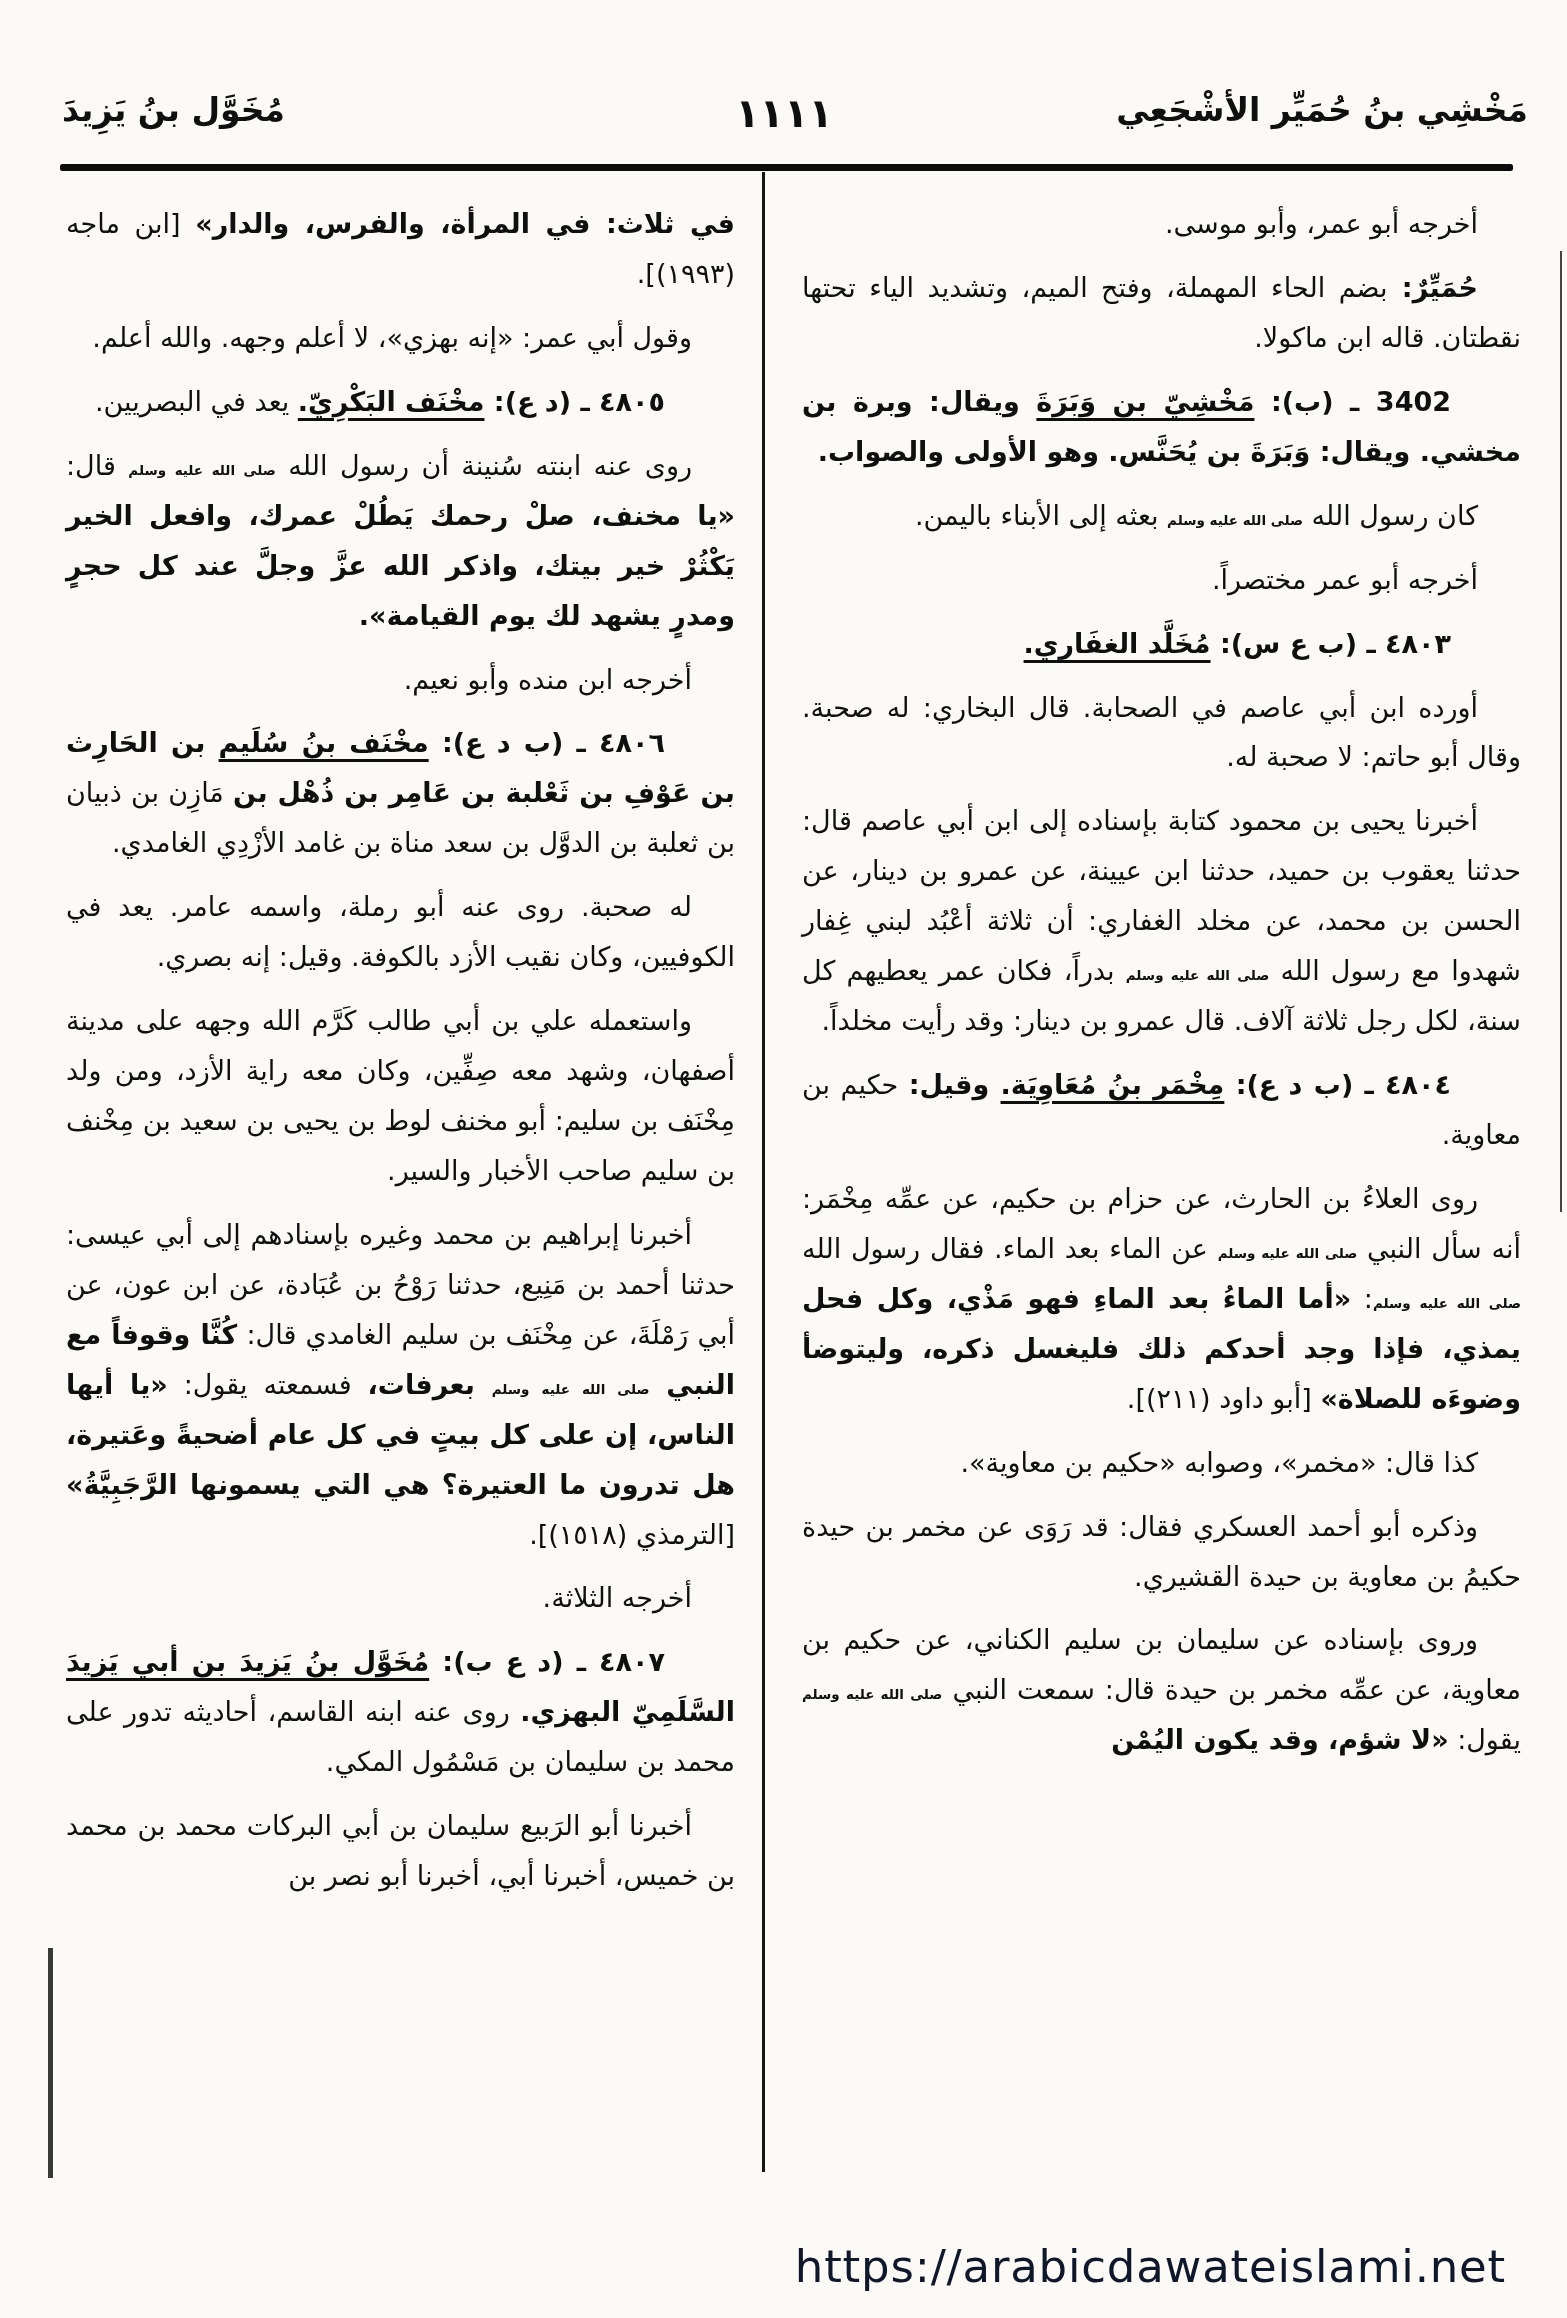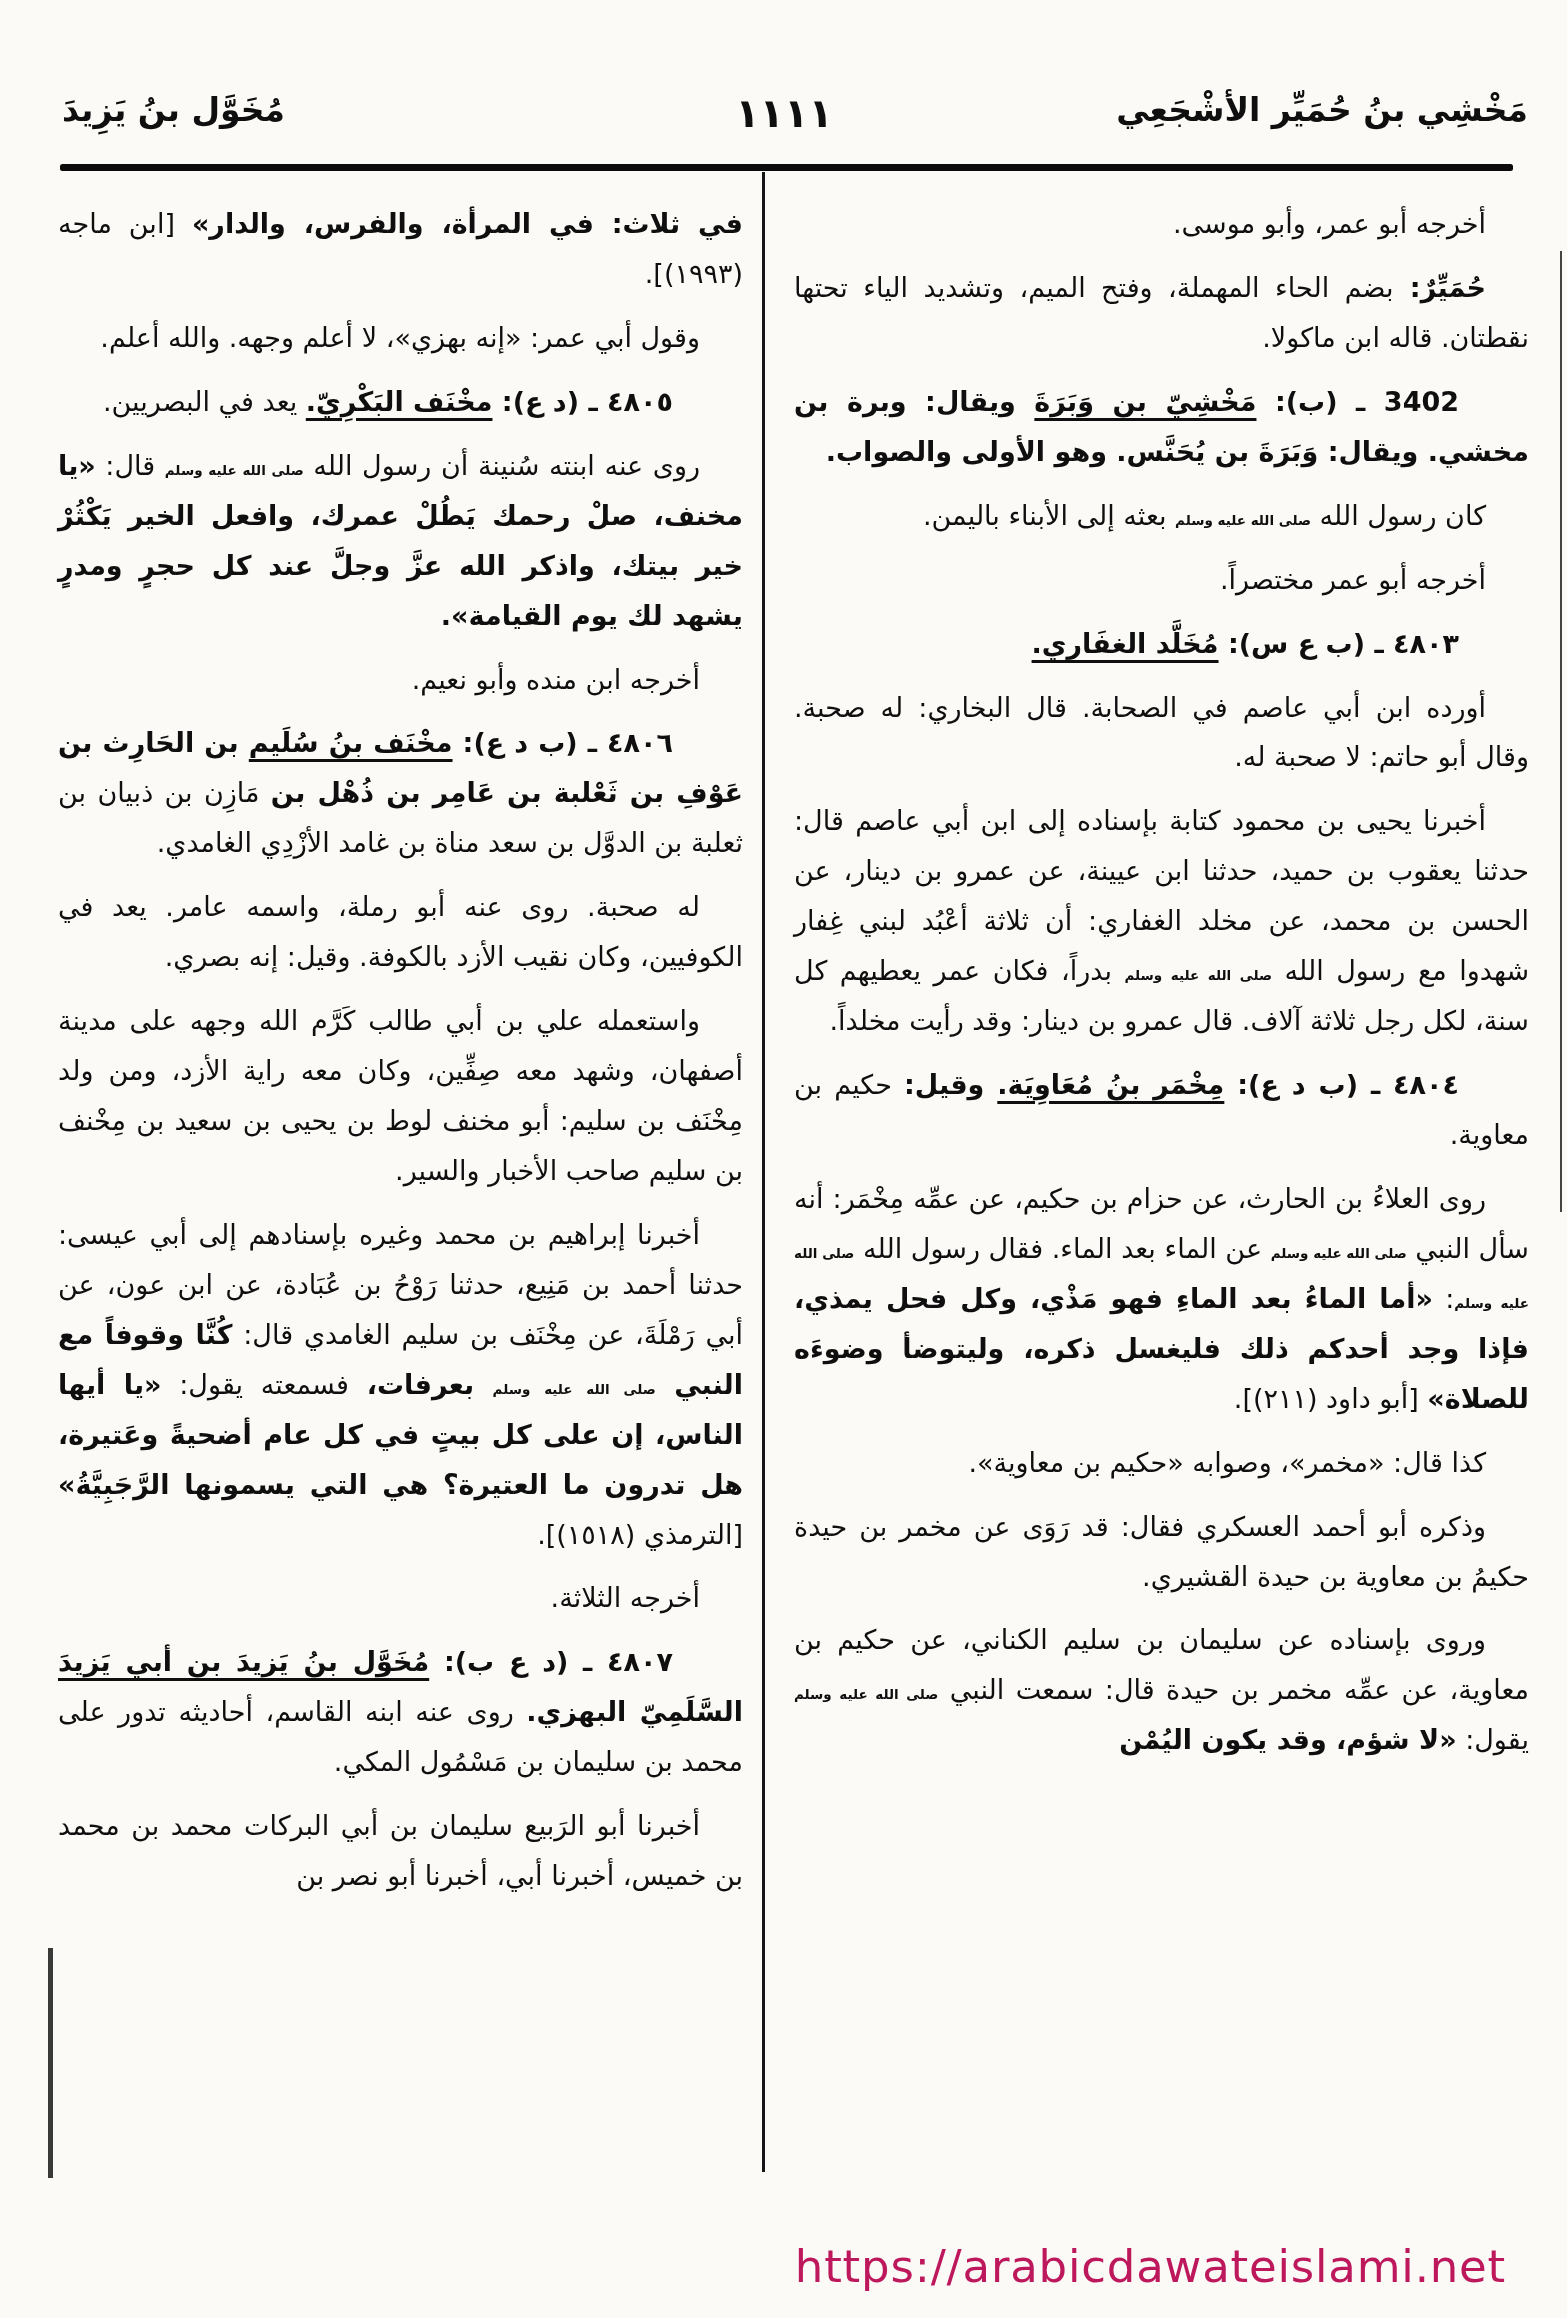--- a/index.html
+++ b/index.html
@@ -27,35 +27,35 @@
     position:absolute;top:172px;left:762px;
     width:3.3px;height:2000px;background:#151515;
   }
   .col{
     position:absolute;top:199px;
     direction:rtl;text-align:justify;
     font-size:27px;line-height:1.85;
   }
   .col-right{right:39px;width:735px;}
   .col-left{left:58px;width:685px;}
-  .para{margin:0 0 14px;text-indent:43px;}
+  .para{margin:0 8px 14px;text-indent:43px;}
   .para.noindent{text-indent:0;}
   .para.entry{text-indent:70px;margin-top:11.7px;}
   .seg-n{font-weight:400;}
   .seg-b{font-weight:700;}
   .seg-bu{
     font-weight:700;
     text-decoration:underline;
     text-decoration-thickness:2.5px;
     text-underline-offset:6.7px;
   }
   .seg-saw{font-weight:700;font-size:0.5em;line-height:1;}
   .watermark{
     position:absolute;top:2240px;right:62px;
-    direction:ltr;font-size:45px;color:#be185d;
+    direction:ltr;font-size:45px;color:#0f172a;
     letter-spacing:0.8px;white-space:nowrap;
   }
   .artifact{position:absolute;background:#232323;}
   .artifact-right{right:5.8px;top:251px;width:2.5px;height:961px;opacity:.85;}
   .artifact-left{left:48px;top:1948px;width:5px;height:230px;opacity:.9;}
 </style>
 </head>
 <body>
 
 <div class="page">

